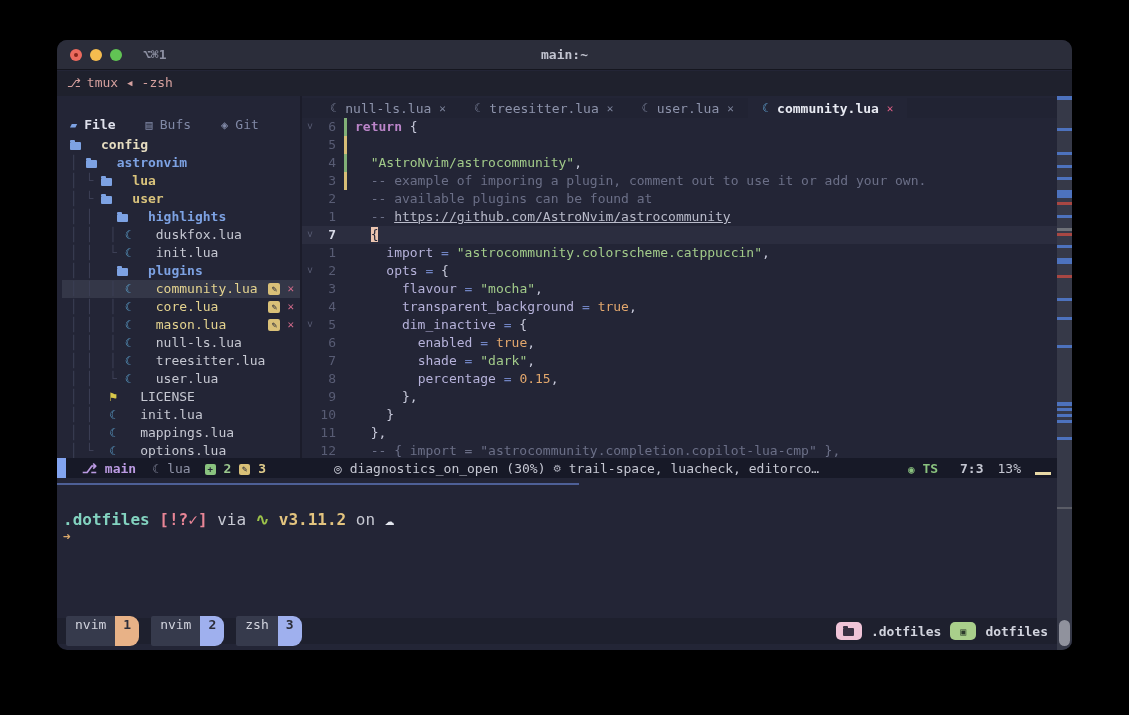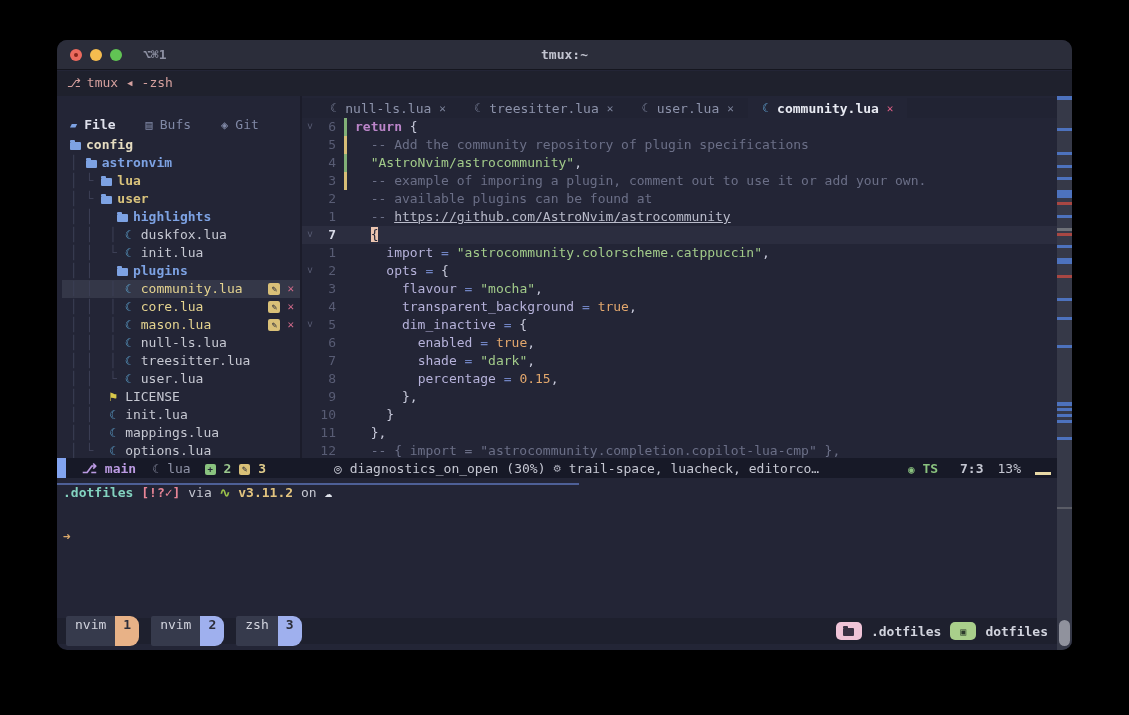--- a/index.html
+++ b/index.html
@@ -37,21 +37,21 @@
   .trow{display:flex;align-items:center;height:18px;font-size:13px;line-height:18px;
     padding-left:8px;white-space:pre}
   .trow.sel{background:#343748}
   .guide{color:#3c3f55}
   .ticon{display:inline-flex;width:15px;justify-content:flex-start;align-items:center}
   .ic-folder{width:11px;height:8px;background:#7da2e3;border-radius:1px;position:relative;margin-top:2px}
   .ic-folder::before{content:"";position:absolute;left:0;top:-2px;width:5px;height:2px;
     background:#7da2e3;border-radius:1px 1px 0 0}
   .ic-moon{color:#5ea6d4;font-size:12px}
   .ic-ribbon{color:#d8c84a;font-size:13px}
-  .tname{margin-left:1px}
+  .tname{margin-left:16px}
   .tn-cream{color:#e5dcc0}
   .tn-blue{color:#7da2e3}
   .tn-yellow{color:#d9c37c}
   .tn-white{color:#c6c8d2}
   .tn-ymod{color:#e4d38f}
   .trow.dir .tname{font-weight:bold}
   .badges{margin-left:auto;display:flex;align-items:center;gap:7px;padding-right:6px}
   .badge-pencil{width:12px;height:12px;border-radius:2px;background:#d9c078;color:#232536;
     font-size:9px;line-height:12px;text-align:center}
   .badge-x{color:#d16a8a;font-size:11px;font-weight:bold}
@@ -107,21 +107,21 @@
   .sl-ts{margin-left:auto;color:#8ac37f;font-weight:bold}
   .sl-ts .ts-dot{font-size:11px}
   .sl-pos{margin-left:14px;font-weight:bold}
   .sl-scroll{margin-left:6px;font-weight:normal}
   .sl-underscore{width:16px;height:3px;background:#e8d9a6;margin:10px 2px 0 6px}
 
   
   .paneborder{position:absolute;left:0;top:443px;width:522px;height:2px;background:#4e6097}
 
   
-  .prompt{position:absolute;left:6px;top:444px;height:18px;font-size:13px;line-height:18px;white-space:pre}
+  .prompt{position:absolute;left:6px;top:471px;height:18px;font-size:16px;line-height:18px;white-space:pre}
   .p-dir{color:#83d3c0;font-weight:bold}
   .p-git{color:#e88596;font-weight:bold}
   .p-plain{color:#c6c8d2}
   .p-snake{color:#9cc24a;font-weight:bold}
   .p-py{color:#e3c47f;font-weight:bold}
   .p-cloud{color:#e3e6ee}
   .p-arrow{position:absolute;left:6px;top:489px;color:#d9a86a;font-size:13px;font-weight:bold}
 
   
   .tmuxbar{position:absolute;left:0;top:578px;width:1015px;height:26px;background:#1e202e;
@@ -153,21 +153,21 @@
 
 <div class="window">
 
   <div class="titlebar">
     <div class="lights">
       <div class="light red"></div>
       <div class="light yellow"></div>
       <div class="light green"></div>
     </div>
     <div class="tb-shortcut">⌥⌘1</div>
-    <div class="tb-title">tmux:~</div>
+    <div class="tb-title">main:~</div>
   </div>
 
   <div class="tmuxtop"><span class="sess-icon">⎇</span><span>tmux ◂ -zsh</span></div>
 
   <div class="tree-header">
     <div class="tree-tab active">
         <span class="tt-icon">▰</span>
         <span>File</span>
       </div>
       <div class="tree-tab">
@@ -221,21 +221,21 @@
       </div>
       <div class="etab active">
         <span class="etab-moon">☾</span>
         <span>community.lua</span>
         <span class="etab-x">✕</span>
       </div>
   </div>
 
   <div class="code">
     <div class="crow"><span class="fold"><i style="font-style:normal">˅</i></span><span class="lnum">6</span><span class="sign sg-g"></span><span class="codetext"><span class="tk-kw">return</span><span class="tk-pl"> {</span></span></div>
-      <div class="crow"><span class="fold"></span><span class="lnum">5</span><span class="sign sg-y"></span><span class="codetext"><span class="tk-com">  -- Add the community repository of plugin specifications</span></span></div>
+      <div class="crow"><span class="fold"></span><span class="lnum">5</span><span class="sign sg-y"></span></div>
       <div class="crow"><span class="fold"></span><span class="lnum">4</span><span class="sign sg-g"></span><span class="codetext"><span class="tk-str">  "AstroNvim/astrocommunity"</span><span class="tk-pl">,</span></span></div>
       <div class="crow"><span class="fold"></span><span class="lnum">3</span><span class="sign sg-y"></span><span class="codetext"><span class="tk-com">  -- example of imporing a plugin, comment out to use it or add your own.</span></span></div>
       <div class="crow"><span class="fold"></span><span class="lnum">2</span><span class="sign"></span><span class="codetext"><span class="tk-com">  -- available plugins can be found at</span></span></div>
       <div class="crow"><span class="fold"></span><span class="lnum">1</span><span class="sign"></span><span class="codetext"><span class="tk-com">  -- </span><span class="tk-url">https://github.com/AstroNvim/astrocommunity</span></span></div>
       <div class="crow cur"><span class="fold"><i style="font-style:normal">˅</i></span><span class="lnum">7</span><span class="sign"></span><span class="codetext"><span class="tk-pl">  </span><span class="tk-cur">{</span></span></div>
       <div class="crow"><span class="fold"></span><span class="lnum">1</span><span class="sign"></span><span class="codetext"><span class="tk-pl">    </span><span class="tk-id">import</span><span class="tk-pl"> </span><span class="tk-op">=</span><span class="tk-pl"> </span><span class="tk-str">"astrocommunity.colorscheme.catppuccin"</span><span class="tk-pl">,</span></span></div>
       <div class="crow"><span class="fold"><i style="font-style:normal">˅</i></span><span class="lnum">2</span><span class="sign"></span><span class="codetext"><span class="tk-pl">    </span><span class="tk-id">opts</span><span class="tk-pl"> </span><span class="tk-op">=</span><span class="tk-pl"> {</span></span></div>
       <div class="crow"><span class="fold"></span><span class="lnum">3</span><span class="sign"></span><span class="codetext"><span class="tk-pl">      </span><span class="tk-id">flavour</span><span class="tk-pl"> </span><span class="tk-op">=</span><span class="tk-pl"> </span><span class="tk-str">"mocha"</span><span class="tk-pl">,</span></span></div>
       <div class="crow"><span class="fold"></span><span class="lnum">4</span><span class="sign"></span><span class="codetext"><span class="tk-pl">      </span><span class="tk-id">transparent_background</span><span class="tk-pl"> </span><span class="tk-op">=</span><span class="tk-pl"> </span><span class="tk-num">true</span><span class="tk-pl">,</span></span></div>
       <div class="crow"><span class="fold"><i style="font-style:normal">˅</i></span><span class="lnum">5</span><span class="sign"></span><span class="codetext"><span class="tk-pl">      </span><span class="tk-id">dim_inactive</span><span class="tk-pl"> </span><span class="tk-op">=</span><span class="tk-pl"> {</span></span></div>

